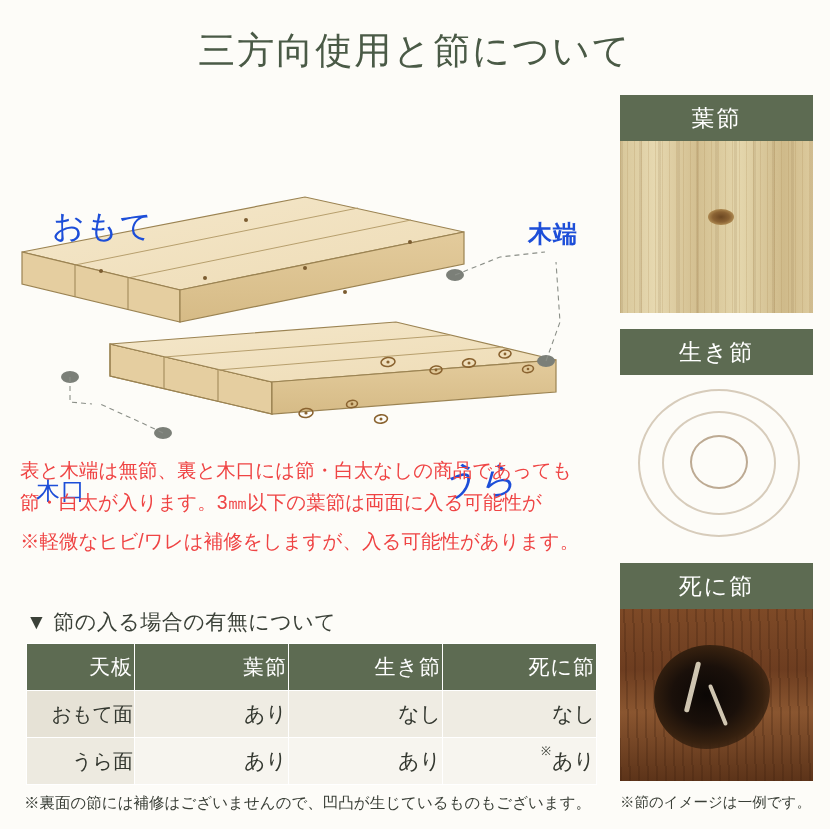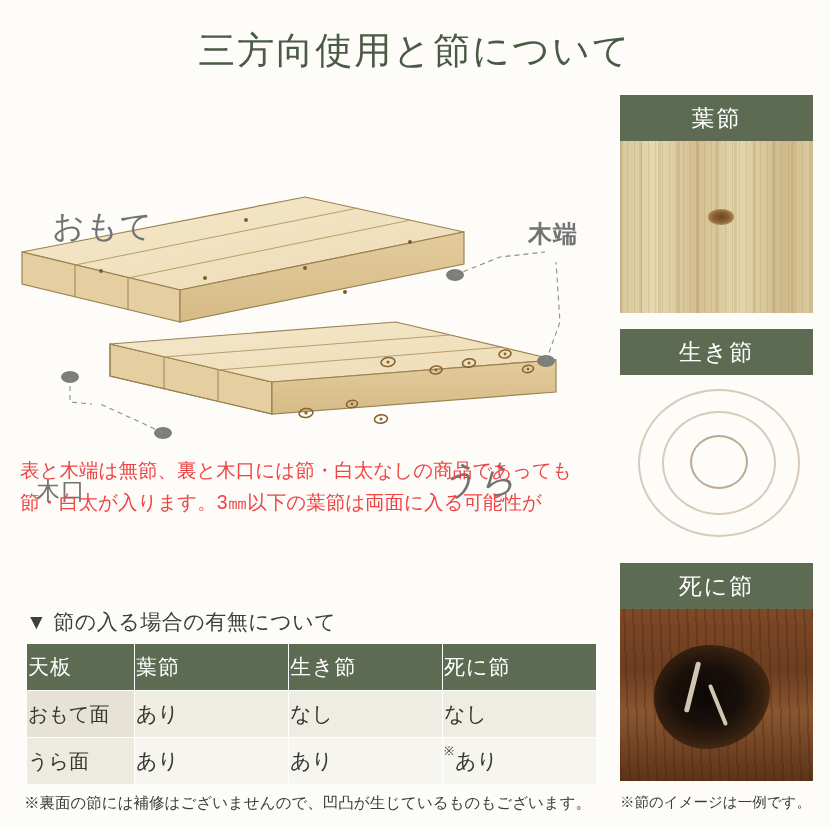--- a/index.html
+++ b/index.html
@@ -40,21 +40,21 @@
     left: 0;
     top: 92px;
     width: 615px;
     height: 350px;
   }
   .diagram svg { display: block; }
 
   .lbl {
     position: absolute;
     font-size: 29px;
-    color: #737373;
+    color: #1d4ed8;
     letter-spacing: 1px;
     white-space: nowrap;
   }
   .lbl-omote { left: 52px; top: 113px; font-size: 32px; }
   .lbl-ura   { left: 440px; top: 363px; font-size: 37px; font-style: italic; }
   .lbl-kobata{ left: 528px; top: 126px; font-size: 24px; font-weight: bold; }
   .lbl-koguchi{ left: 36px; top: 383px; font-size: 24px; }
 
   
   .body-text {
@@ -88,21 +88,21 @@
   table.knots {
     position: absolute;
     left: 26px;
     top: 643px;
     width: 570px;
     border-collapse: collapse;
     table-layout: fixed;
   }
   table.knots th, table.knots td {
     border: 1px solid #ffffff;
-    text-align: left;
+    text-align: right;
     font-weight: normal;
   }
   table.knots thead th {
     background: #5d6b52;
     color: #ffffff;
     font-size: 21px;
     height: 44px;
     letter-spacing: 1px;
   }
   table.knots thead th:first-child { background: #5d6b52; }
@@ -337,20 +337,21 @@
 
     <div class="lbl lbl-omote">おもて</div>
     <div class="lbl lbl-ura">うら</div>
     <div class="lbl lbl-kobata">木端</div>
     <div class="lbl lbl-koguchi">木口</div>
   </div>
 
   <div class="body-text">
     <p>表と木端は無節、裏と木口には節・白太なしの商品であっても</p>
     <p>節・白太が入ります。3㎜以下の葉節は両面に入る可能性が</p>
+    <p class="body-note">※軽微なヒビ/ワレは補修をしますが、入る可能性があります。</p>
   </div>
 
   <div class="table-heading">
     <span class="tri">▼</span><span>節の入る場合の有無について</span>
   </div>
 
   <table class="knots">
     <colgroup>
       <col class="col1">
         <col class="col2">

